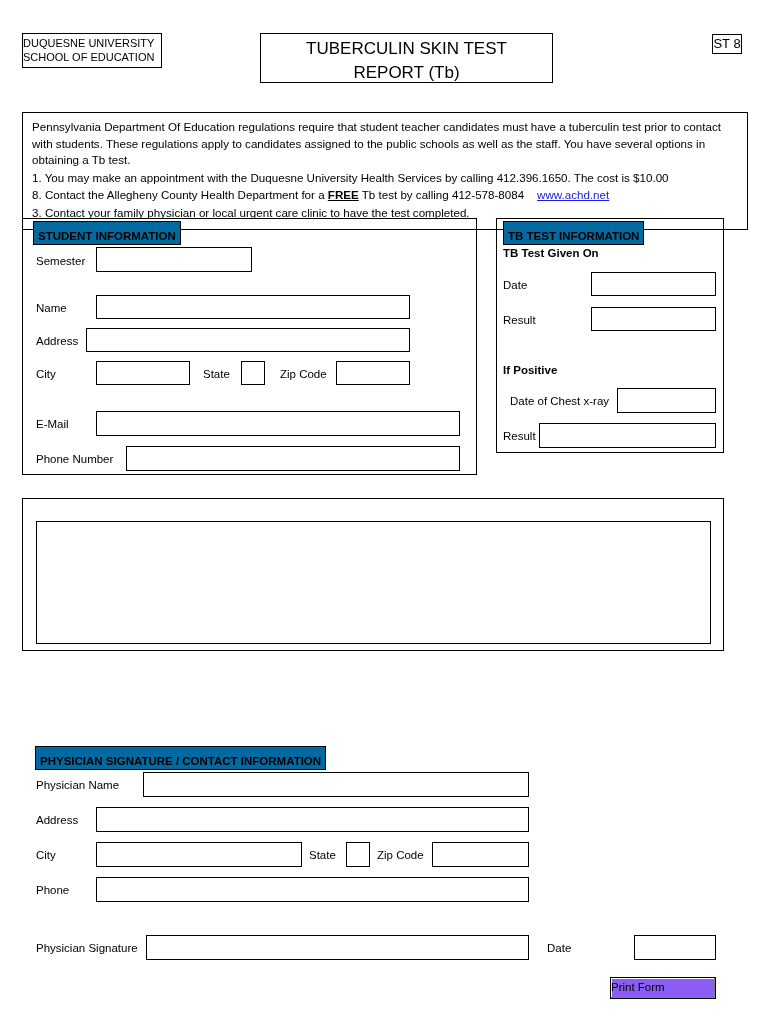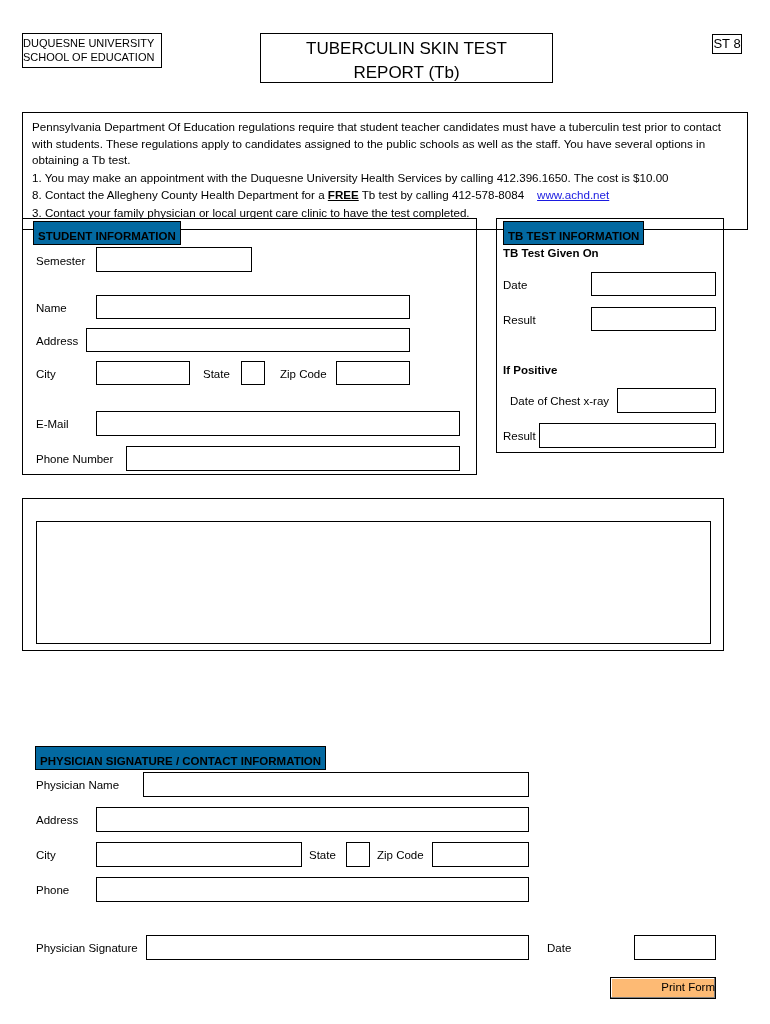--- a/index.html
+++ b/index.html
@@ -116,24 +116,24 @@
     padding: 0 3px;
     outline: none;
   }
 
   
   .print-btn {
     position: absolute;
     left: 610px; top: 977px;
     width: 104px; height: 20px;
     border: 1px solid #000;
-    background: #fdba74;
+    background: #8b5cf6;
     font-size: 11.5px;
     line-height: 18px;
-    text-align: right;
+    text-align: left;
     box-shadow: inset -1px -1px 0 #808080, inset 1px 1px 0 #ffffff;
     cursor: default;
   }
 </style>
 </head>
 <body>
 
 <div class="page">
 
   <div class="inst-box">

